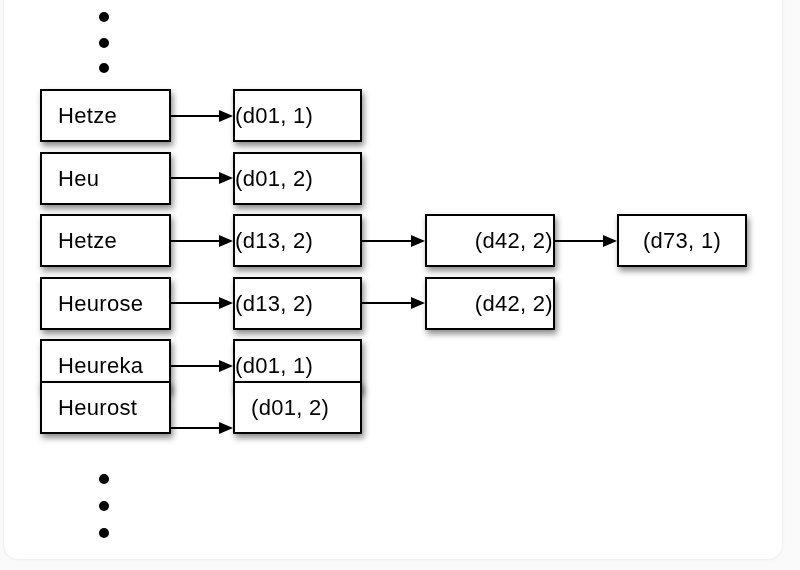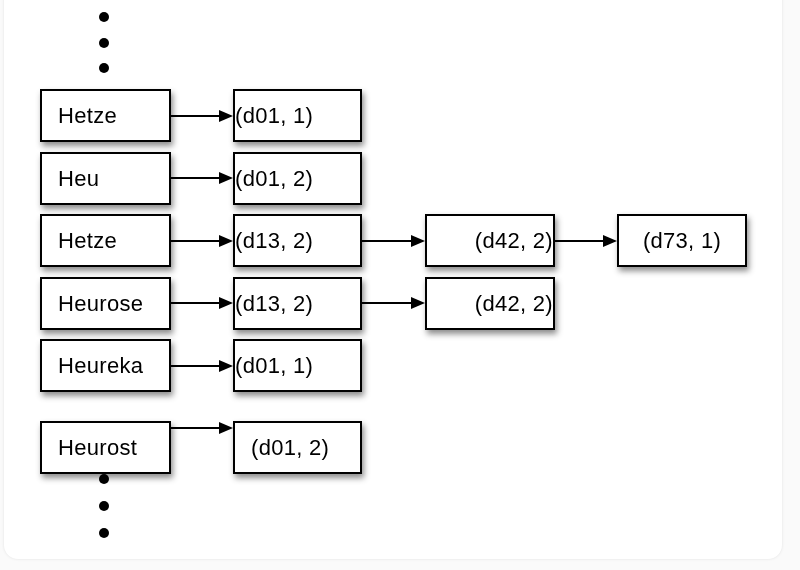--- a/index.html
+++ b/index.html
@@ -42,21 +42,21 @@
   .term    { left: 40px;  width: 131px; justify-content: flex-start; padding-left: 16px; }
   .p1      { left: 233px; width: 129px; justify-content: flex-start; }
   .p2      { left: 425px; width: 130px; justify-content: flex-end; }
   .p3      { left: 617px; width: 130px; justify-content: center; }
 
   .r1 { top: 89px; }
   .r2 { top: 152px; }
   .r3 { top: 214px; }
   .r4 { top: 277px; }
   .r5 { top: 339px; }
-  .r6 { top: 421px; padding-left: 16px; }
+  .r6 { top: 381px; padding-left: 16px; }
 
   .arrow { position: absolute; height: 12px; }
   .a1 { left: 171px; width: 62px; }
   .a2 { left: 362px; width: 63px; }
   .a3 { left: 555px; width: 62px; }
   .ar1 { top: 110px; }
   .ar2 { top: 172px; }
   .ar3 { top: 235px; }
   .ar4 { top: 297px; }
   .ar5 { top: 360px; }

